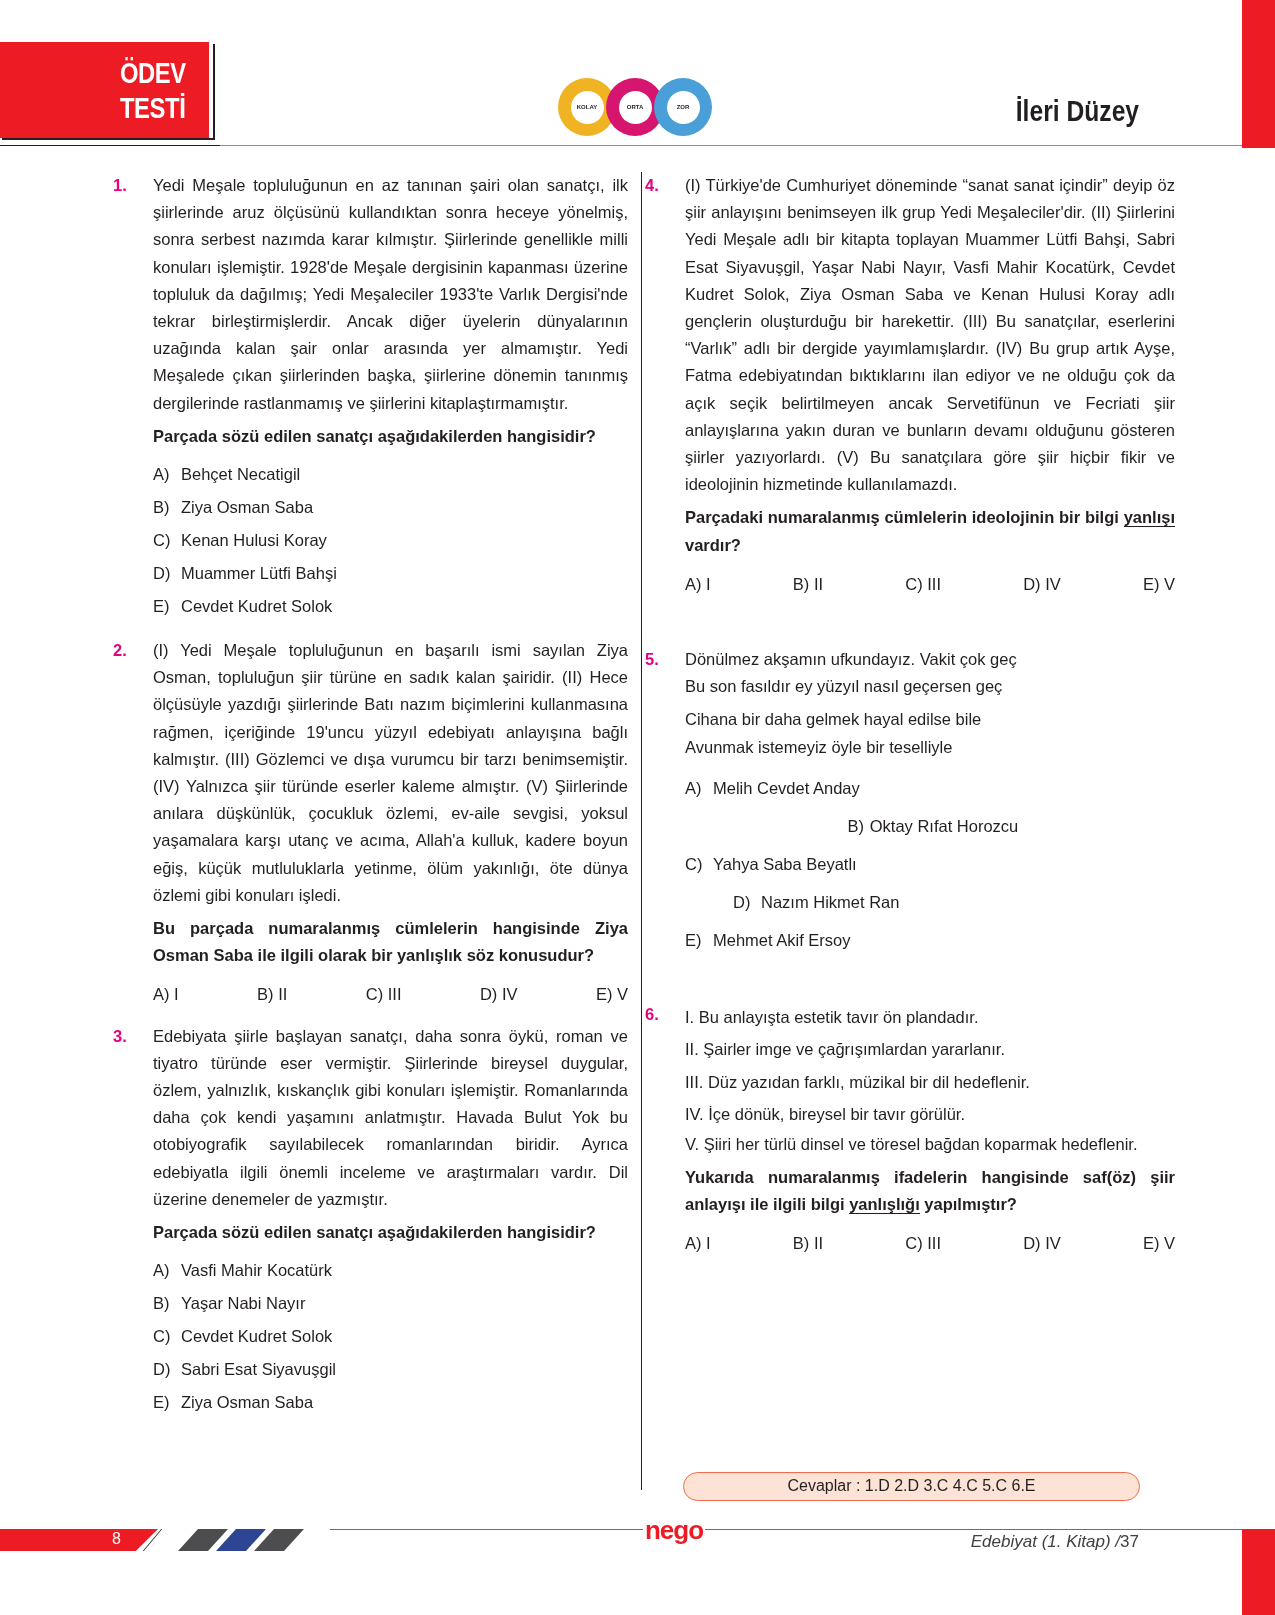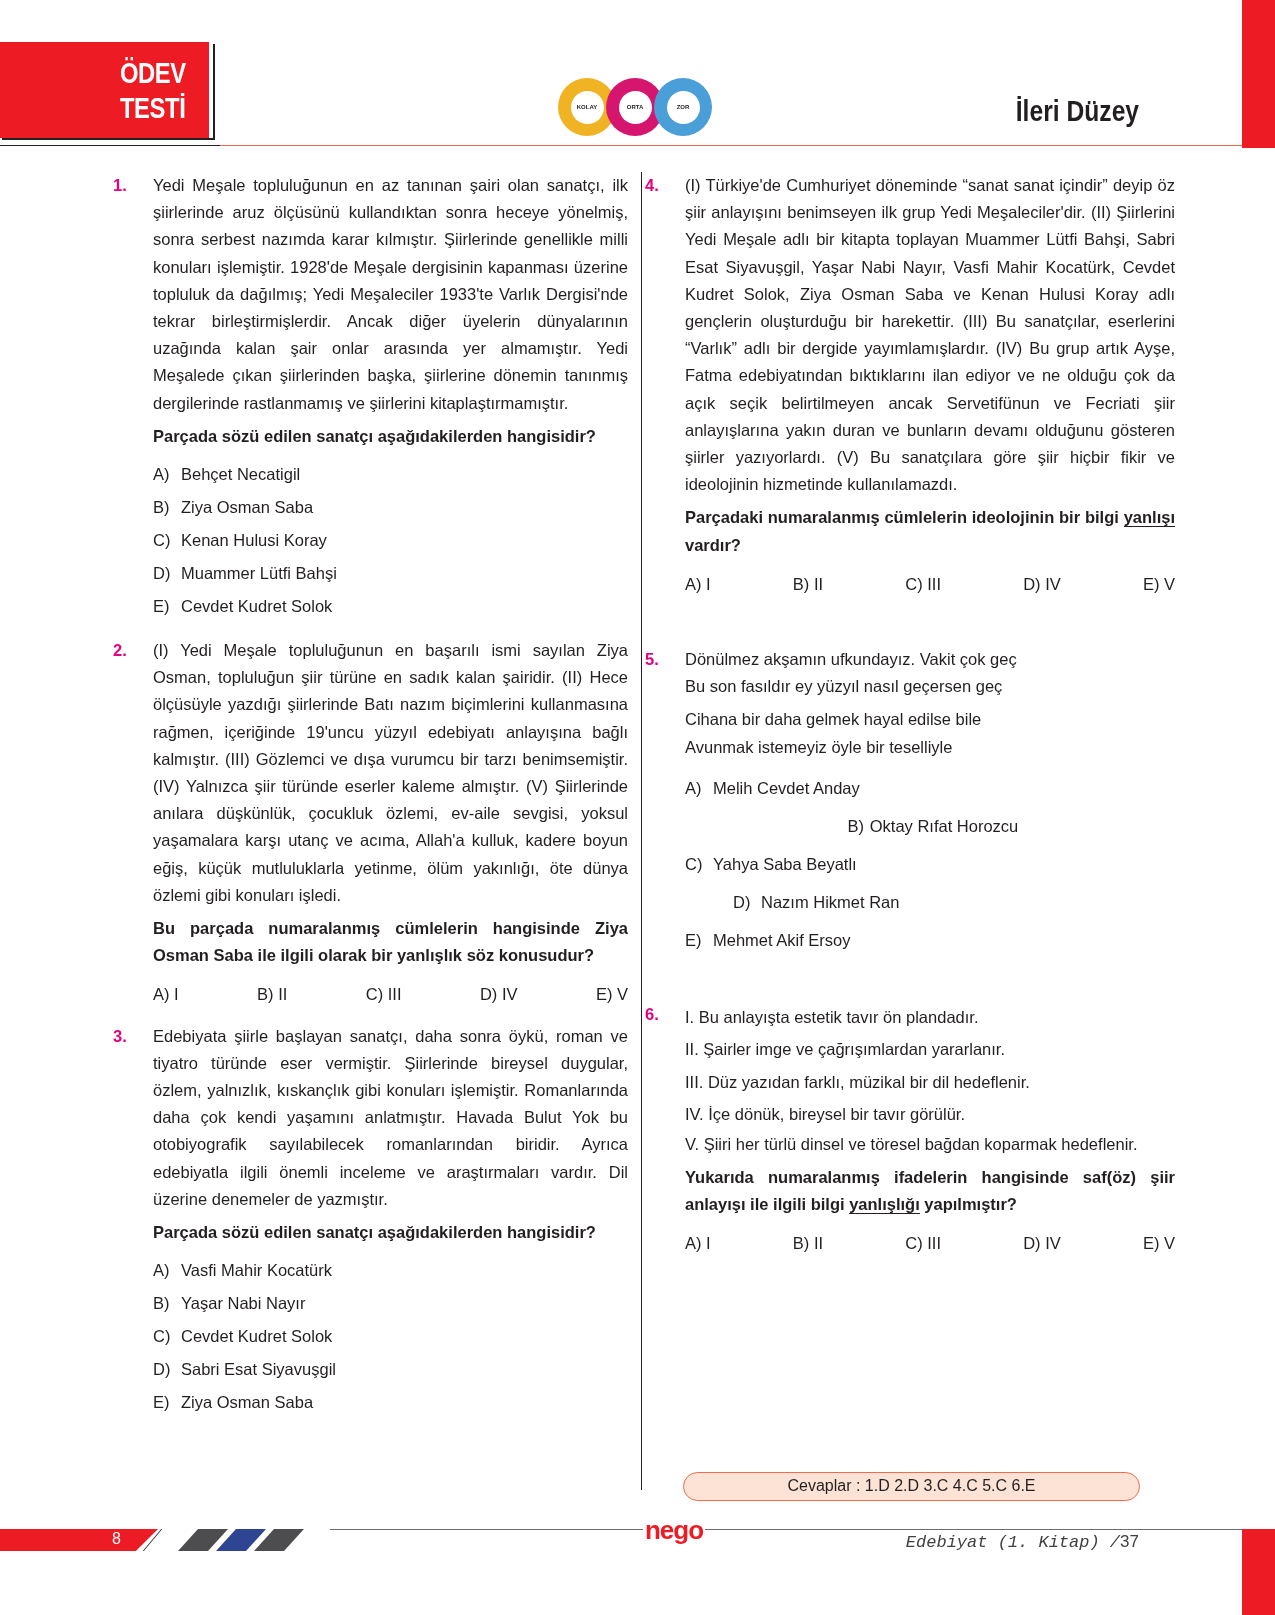--- a/index.html
+++ b/index.html
@@ -33,21 +33,21 @@
   .list-item { line-height: 32.5px; }
   .answers { position: absolute; left: 683px; top: 1472px; width: 457px; height: 29px; background: #fde3d5;
              border: 1.5px solid #f26b4e; border-radius: 15px; text-align: center; font-size: 16px; line-height: 26px; }
   .foot-line { position: absolute; left: 330px; right: 33px; top: 1529px; height: 1px; background: #6d6e71; }
   .foot-red { position: absolute; left: 0; top: 1529px; width: 158px; height: 22px; background: #ed1c24;
               clip-path: polygon(0 0, 100% 0, 86% 100%, 0 100%); color: #fff; font-size: 16px; }
   .foot-red span { position: absolute; left: 112px; top: 1px; }
   .stripe { position: absolute; top: 1529px; height: 22px; width: 50px; clip-path: polygon(40% 0, 100% 0, 60% 100%, 0 100%); }
   .logo { position: absolute; left: 608px; top: 1515px; width: 62px; height: 32px; background: #fff; color: #ed1c24; font-weight: bold; font-size: 26px; text-align: center; letter-spacing: -1px; margin-left: 35px; }
   .foot-right { position: absolute; right: 136px; top: 1532px; font-size: 17px; color: #414042; }
-  .foot-right i { font-style: italic; font-family: Liberation Mono, monospace; }
+  .foot-right i { font-style: italic; }
   .foot-red-r { position: absolute; right: 0; top: 1529px; width: 33px; height: 86px; background: #ed1c24; }
 </style>
 </head>
 <body>
 
 <div class="hdr-red"></div>
 <div class="hdr-title">
   <div>ÖDEV</div>
   <div>TESTİ</div>
 </div>

